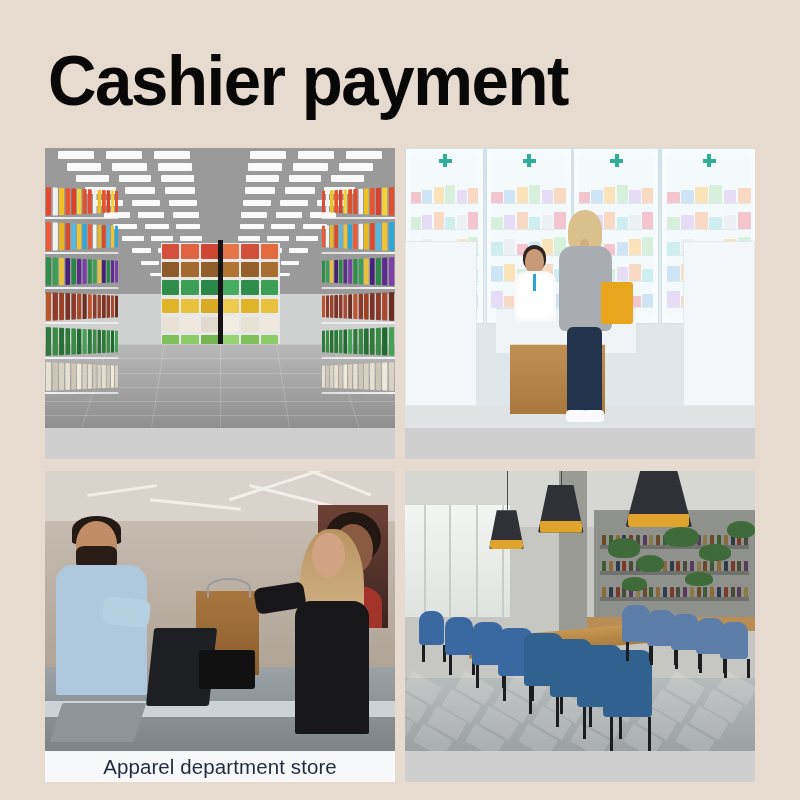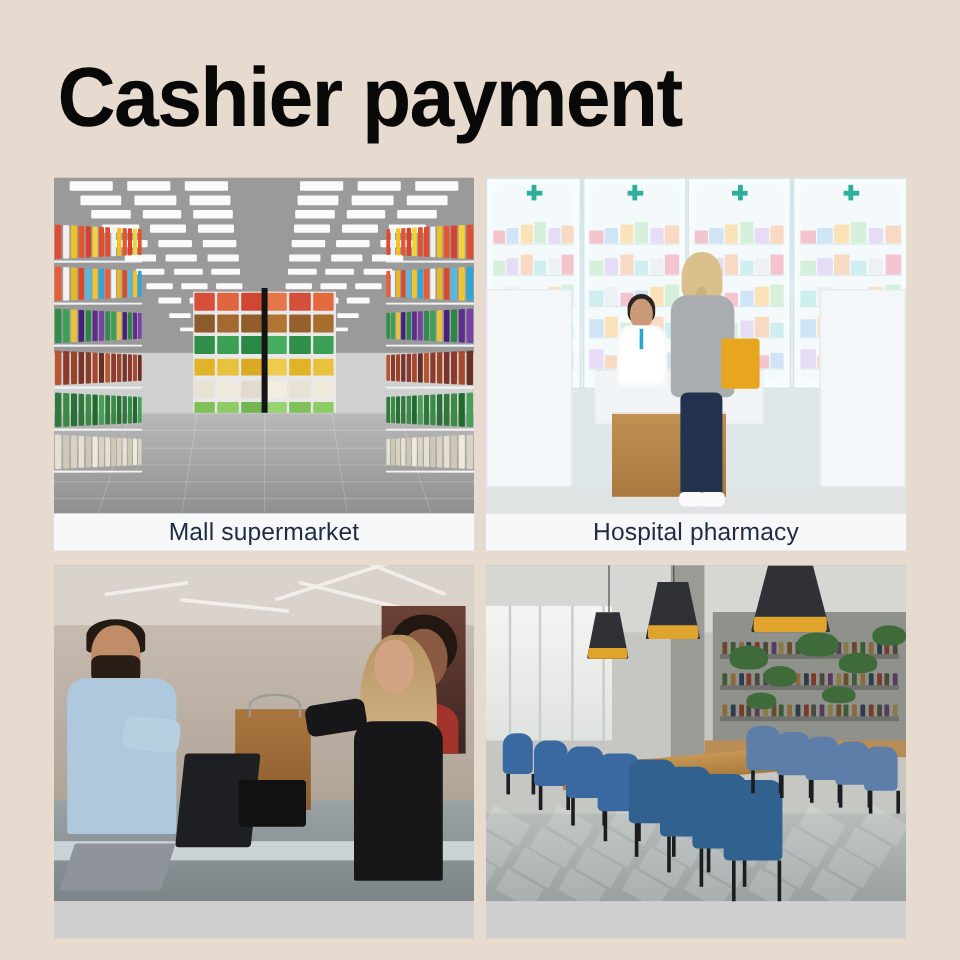--- a/index.html
+++ b/index.html
@@ -727,21 +727,20 @@
                 <span style="background:#d9d2c2;"></span>
                 <span style="background:#e6e0d1;"></span>
                 <span style="background:#cfc7b6;"></span>
                 <span style="background:#efe9da;"></span>
                 <span style="background:#d9d2c2;"></span>
               </div>
               <div class="sm-rail" style="left:0;right:0;top:87%;height:2px;transform:perspective(220px) rotateY(-38deg);transform-origin:right center;"></div>
             </div>
         </div>
       </div>
-      <div class="caption">Mall supermarket</div>
     </div>
 
     <div class="card">
       <div class="photo">
         <div class="ph">
           <div class="ph-wall"></div>
           <div id="phCabs">
               <div class="ph-cab" style="left:0%;width:22%;">
                 <div class="ph-cross" style="left:calc(50% - 6px);top:5px;"></div>
                 <div class="ph-shelfrow" style="left:5%;right:5%;top:20%;height:11%;">
@@ -931,21 +930,20 @@
             <div class="hair"></div>
             <div class="pony"></div>
             <div class="top"></div>
             <div class="legs"></div>
             <div class="shoe" style="left:14%"></div>
             <div class="shoe" style="right:14%"></div>
           </div>
           <div class="ph-bag"></div>
         </div>
       </div>
-      <div class="caption">Hospital pharmacy</div>
     </div>
 
     <div class="card">
       <div class="photo">
         <div class="ap">
           <div class="ap-bg"></div>
           <div class="ap-ceil" id="apCeil">
               <i style="left:52%;top:22%;width:30%;height:3px;transform:rotate(-18deg);"></i>
               <i style="left:58%;top:48%;width:26%;height:3px;transform:rotate(14deg);"></i>
               <i style="left:12%;top:36%;width:20%;height:2.5px;transform:rotate(-8deg);"></i>
@@ -973,20 +971,21 @@
             <div class="hair"></div>
             <div class="head"></div>
             <div class="body"></div>
             <div class="arm"></div>
           </div>
           <div class="ap-pos"></div>
           <div class="ap-pos2"></div>
           <div class="ap-laptop"></div>
         </div>
       </div>
+      <div class="caption">Apparel department store</div>
     </div>
 
     <div class="card">
       <div class="photo">
         <div class="hp">
           <div class="hp-ceil"></div>
           <div class="hp-win" id="hpWin">
               <i style="left:18%;top:0;"></i>
               <i style="left:42%;top:0;"></i>
               <i style="left:68%;top:0;"></i>

